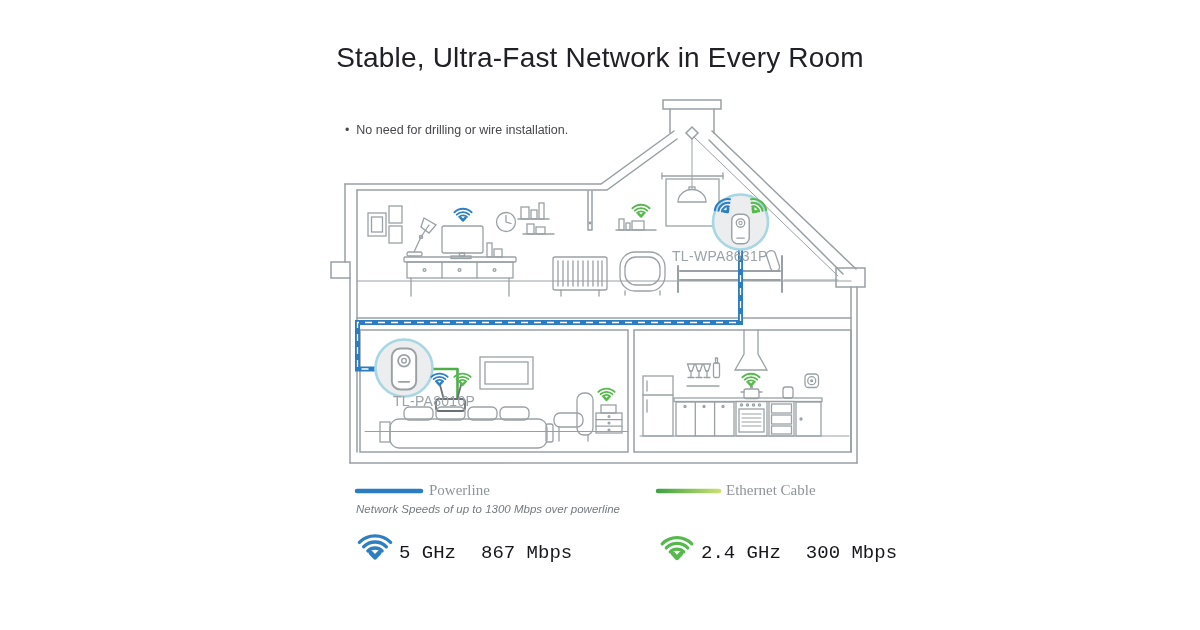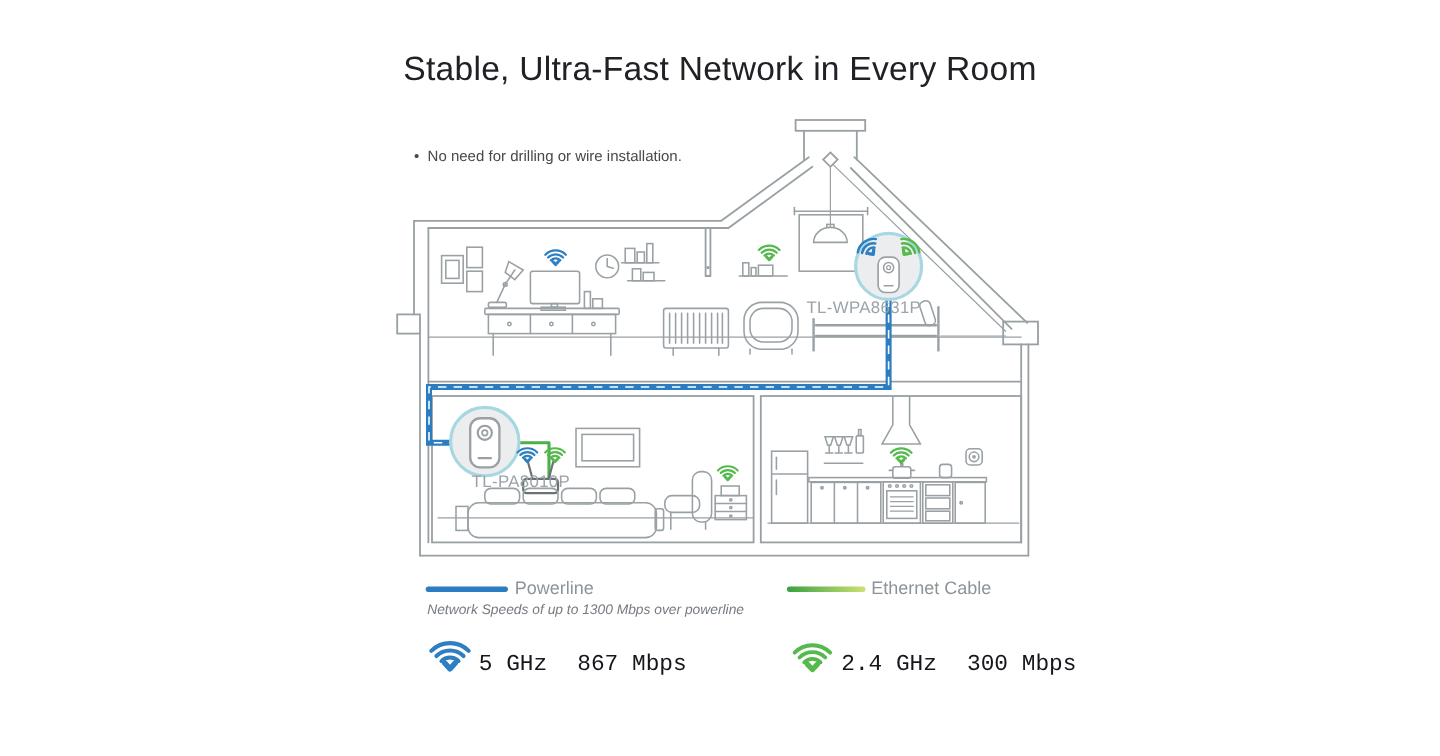--- a/index.html
+++ b/index.html
@@ -10,21 +10,21 @@
   .abs{position:absolute;}
   #title{
     top:42px;left:0;width:1200px;text-align:center;
     font-size:28px;font-weight:500;color:#202027;letter-spacing:.2px;
   }
   .bullets{top:121px;left:345px;font-size:12.5px;color:#47474c;line-height:19.5px;}
   .bullet::before{content:"\2022\00a0\00a0";color:#47474c;}
   .dev-label{font-size:14px;color:#9ba3a8;letter-spacing:.3px;}
   #label-wpa{left:672px;top:248px;}
   #label-pa{left:373px;top:393px;margin-left:20px;}
-  .legend-label{font-size:15px;color:#8d9499;}
+  .legend-label{font-size:15px;color:#8d9499;font-family:Liberation Serif, serif;}
   #legend-powerline-label{left:429px;top:482px;}
   #legend-ethernet-label{left:726px;top:482px;}
   #powerline-note{left:356px;top:503px;font-size:11.5px;color:#747a80;font-style:italic;}
   .speed-row{top:542px;font-size:19px;color:#16161c;font-weight:500;display:flex;font-family:Liberation Mono, monospace;}
   #speed-5g{left:399px;}
   #speed-24g{left:701px;}
   .speed-row .rate{margin-left:25px;}
 </style>
 </head>
 <body>

